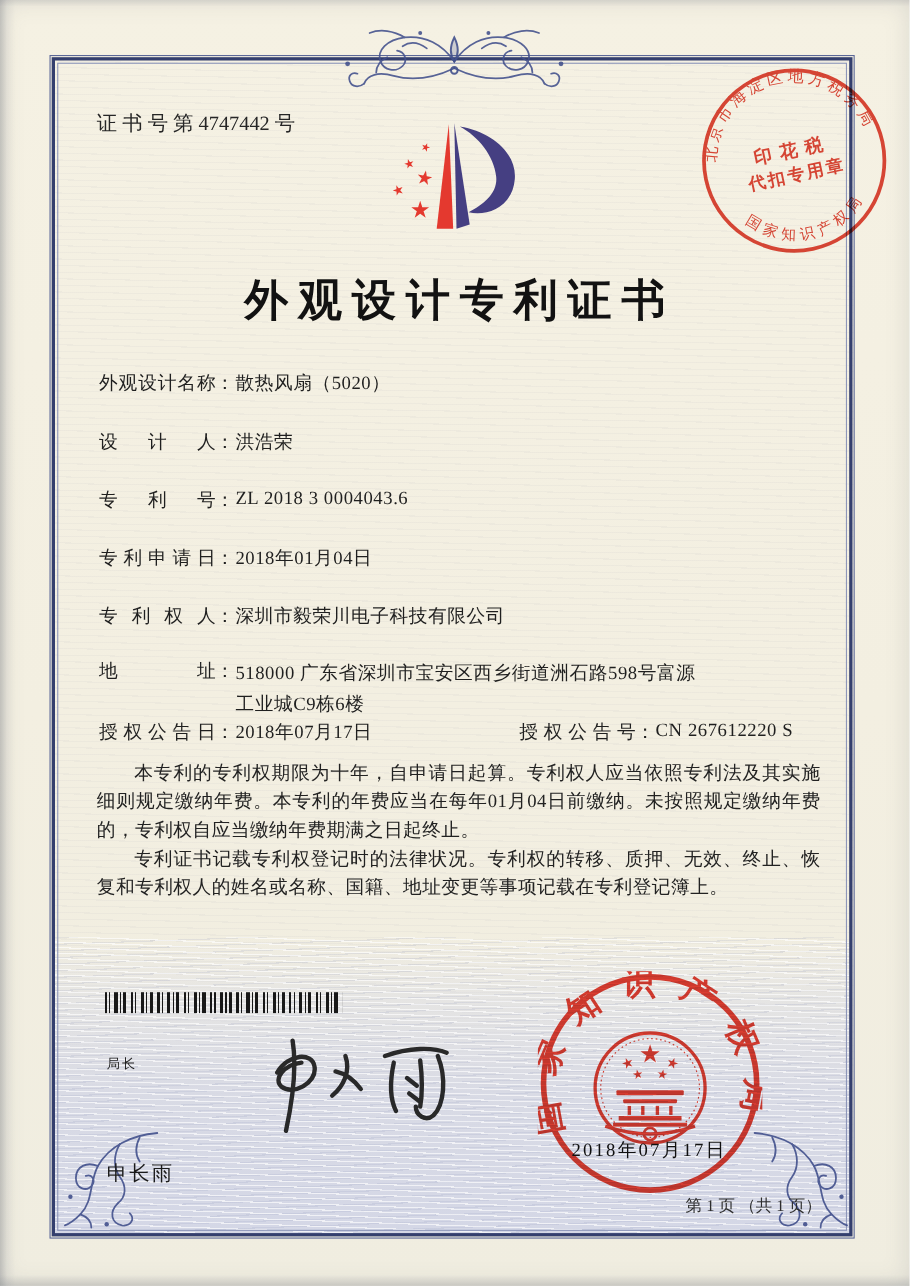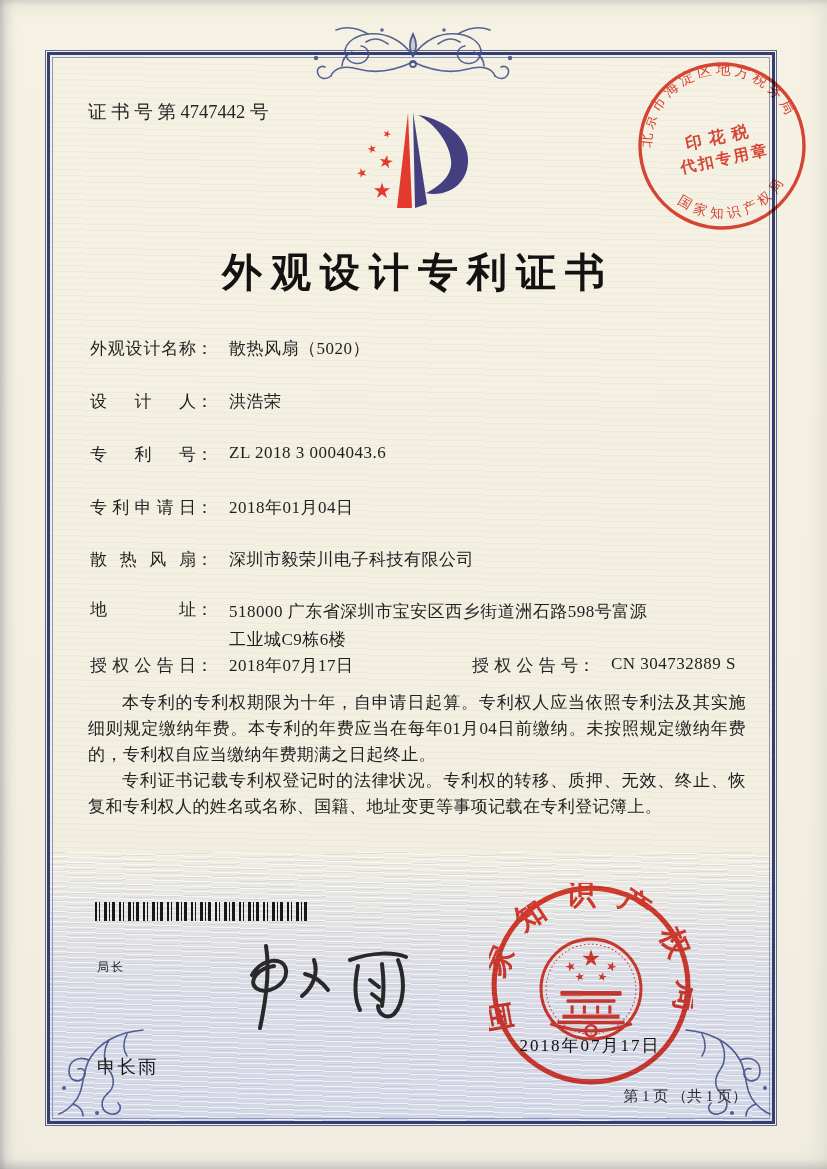--- a/index.html
+++ b/index.html
@@ -34,21 +34,21 @@
   .orn-br{left:684px;top:1026px;}
   .cert-no{position:absolute;left:88px;top:99px;font-size:18.5px;color:#262626;}
   .logo{position:absolute;left:338px;top:100px;}
   .tax-stamp{position:absolute;left:634px;top:58px;mix-blend-mode:multiply;opacity:.93;}
   .title{position:absolute;left:0;top:245px;width:827px;text-align:center;
         font-size:40px;font-weight:700;letter-spacing:9px;text-indent:9px;color:#121212;}
   .frow{position:absolute;left:90px;font-size:17px;color:#1f1f1f;white-space:nowrap;}
   .r1{top:337px}.r2{top:390px}.r3{top:443px}.r4{top:496px}.r5{top:548px}.r6{top:598px}.r7{top:654px}
   .flabel{display:inline-block;width:106px;text-align:justify;text-align-last:justify;vertical-align:top;}
   .fcolon{display:inline-block;vertical-align:top;}
-  .fvalue{margin-left:16px;letter-spacing:.5px;}
+  .fvalue{margin-left:1px;letter-spacing:.5px;}
   .r6{white-space:normal;}
   .r6 .fvalue{display:inline-block;width:434px;line-height:28px;vertical-align:top;}
   .fgroup2{position:absolute;left:382px;top:0;white-space:nowrap;}
   .paras{position:absolute;left:88px;top:690px;width:658px;color:#222;}
   .paras p{margin:0;font-size:17px;line-height:26px;text-indent:2em;text-align:justify;letter-spacing:.4px;}
   .barcode{position:absolute;left:95px;top:902px;width:216px;height:19px;
         background:repeating-linear-gradient(90deg,
           #181818 0 2px,rgba(0,0,0,0) 2px 4px,
           #181818 4px 5px,rgba(0,0,0,0) 5px 9px,
           #181818 9px 12px,rgba(0,0,0,0) 12px 14px,
@@ -166,29 +166,29 @@
   <div class="frow r2">
     <span class="flabel">设计人</span><span class="fcolon">：</span><span class="fvalue">洪浩荣</span>
   </div>
   <div class="frow r3">
     <span class="flabel">专利号</span><span class="fcolon">：</span><span class="fvalue">ZL 2018 3 0004043.6</span>
   </div>
   <div class="frow r4">
     <span class="flabel">专利申请日</span><span class="fcolon">：</span><span class="fvalue">2018年01月04日</span>
   </div>
   <div class="frow r5">
-    <span class="flabel">散热风扇</span><span class="fcolon">：</span><span class="fvalue">深圳市毅荣川电子科技有限公司</span>
+    <span class="flabel">专利权人</span><span class="fcolon">：</span><span class="fvalue">深圳市毅荣川电子科技有限公司</span>
   </div>
   <div class="frow r6">
     <span class="flabel">地址</span><span class="fcolon">：</span><span class="fvalue">518000 广东省深圳市宝安区西乡街道洲石路598号富源工业城C9栋6楼</span>
   </div>
   <div class="frow r7">
     <span class="flabel">授权公告日</span><span class="fcolon">：</span><span class="fvalue">2018年07月17日</span>
     <span class="fgroup2">
-      <span class="flabel">授权公告号</span><span class="fcolon">：</span><span class="fvalue">CN 304732889 S</span>
+      <span class="flabel">授权公告号</span><span class="fcolon">：</span><span class="fvalue">CN 267612220 S</span>
     </span>
   </div>
 
   <div class="paras">
     <p>本专利的专利权期限为十年，自申请日起算。专利权人应当依照专利法及其实施细则规定缴纳年费。本专利的年费应当在每年01月04日前缴纳。未按照规定缴纳年费的，专利权自应当缴纳年费期满之日起终止。</p>
     <p>专利证书记载专利权登记时的法律状况。专利权的转移、质押、无效、终止、恢复和专利权人的姓名或名称、国籍、地址变更等事项记载在专利登记簿上。</p>
   </div>
 
   <div class="barcode"></div>
 

